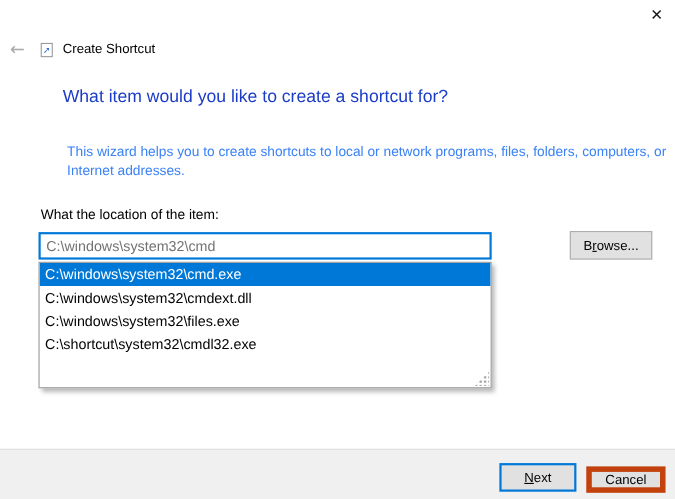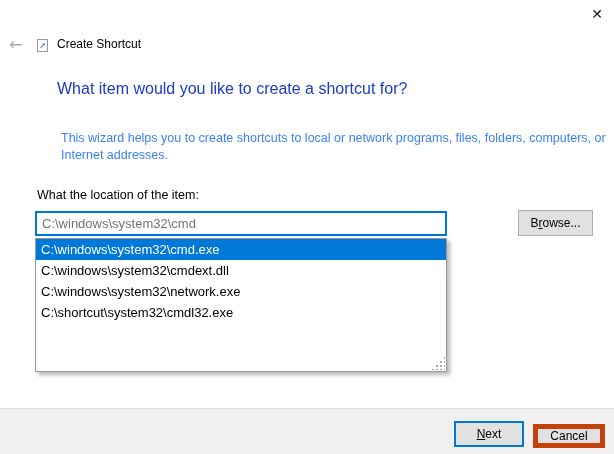--- a/index.html
+++ b/index.html
@@ -60,21 +60,21 @@
   }
   .browse-btn {
     position: absolute; left: 470px; top: 210px;
     width: 75px; height: 26px;
     background: #e1e1e1; border: 1px solid #adadad;
     font-family: "Liberation Sans", "DejaVu Sans", sans-serif;
     font-size: 12px; color: #000; cursor: pointer; margin-left: 48px;
   }
   .dropdown {
     position: absolute; left: 35px; top: 238px;
-    width: 412px; height: 134px;
+    width: 412px; height: 115px;
     background: #fff; border: 1px solid #999;
     box-shadow: 3px 3px 4px rgba(0,0,0,0.28);
     overflow: hidden;
   }
   .dropdown .row {
     height: 21px; line-height: 21px;
     font-size: 13px; padding-left: 5px;
     white-space: nowrap; cursor: default;
   }
   .dropdown .row.selected { background: #0078d7; color: #fff; }
@@ -127,21 +127,21 @@
 <div class="field-label">What the location of the item:</div>
 
 <input class="location-input" type="text" value="C:\windows\system32\cmd" style="">
 
 <button class="browse-btn"><span>B</span><span class="u">r</span><span>owse...</span></button>
 
 <div class="dropdown">
   <div>
       <div class="row selected">C:\windows\system32\cmd.exe</div>
       <div class="row">C:\windows\system32\cmdext.dll</div>
-      <div class="row">C:\windows\system32\network.exe</div>
+      <div class="row">C:\windows\system32\files.exe</div>
       <div class="row">C:\shortcut\system32\cmdl32.exe</div>
     </div>
   <div class="resize-grip"></div>
 </div>
 
 <div class="footer">
   <button class="btn default next-btn"><span class="u">N</span><span>ext</span></button>
   <button class="btn cancel-btn">Cancel</button>
 </div>
 

